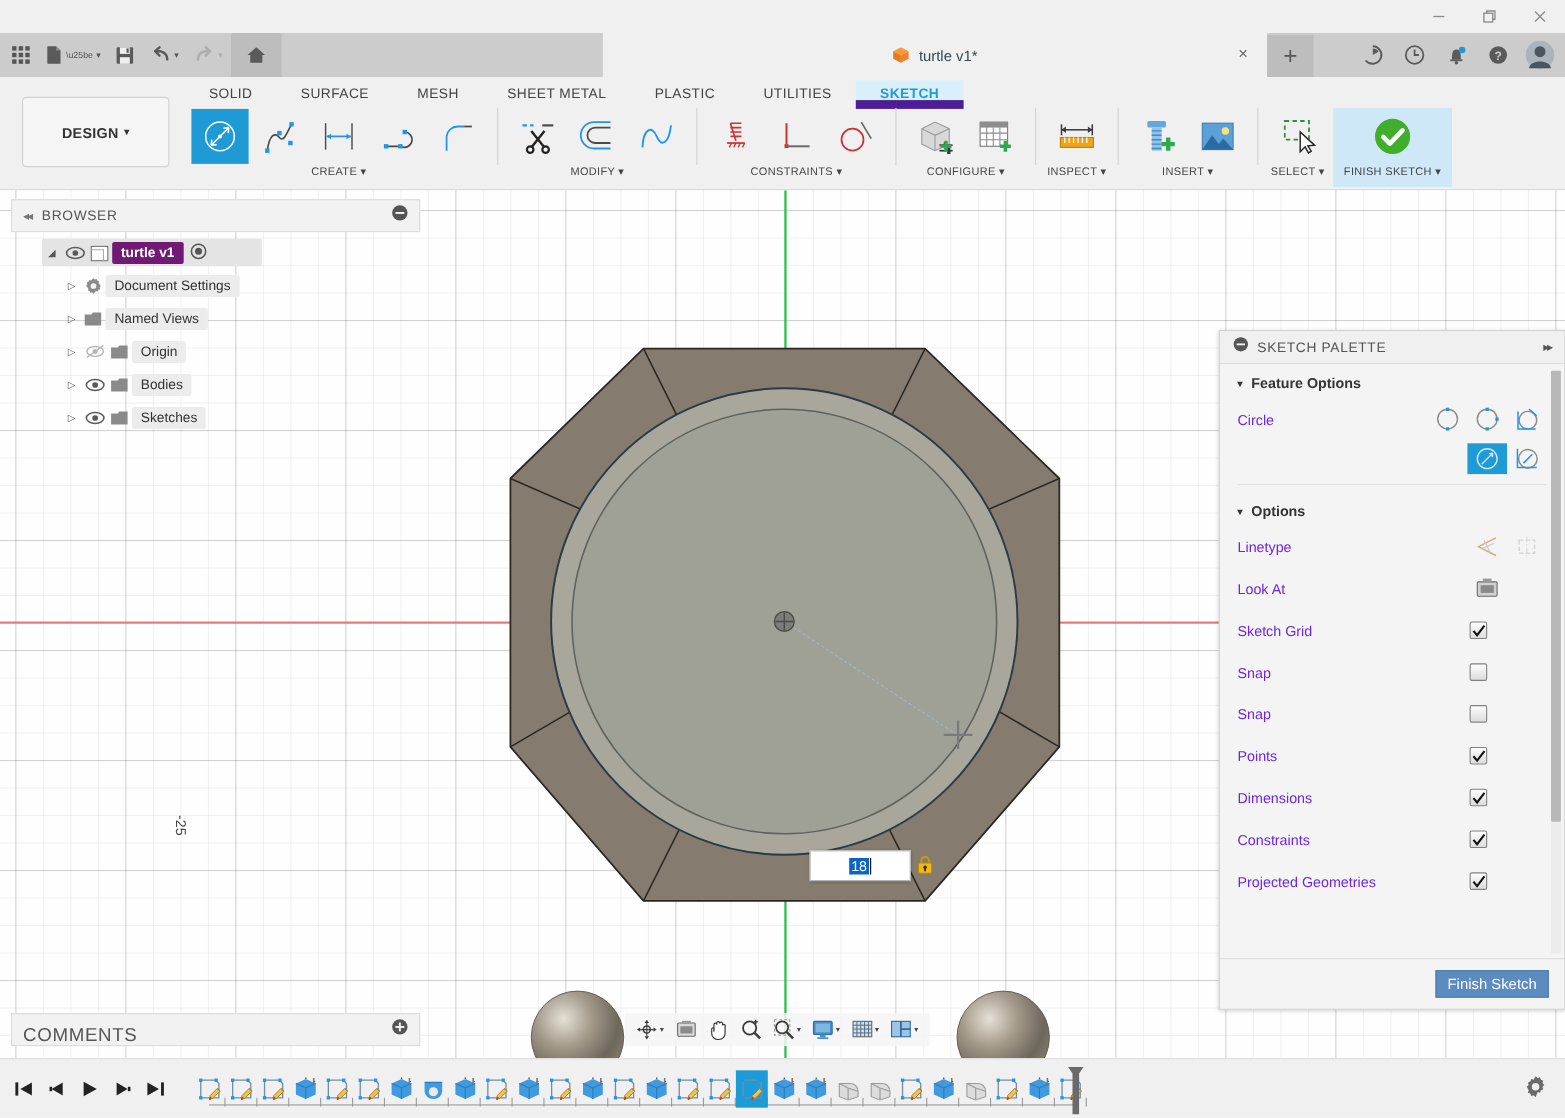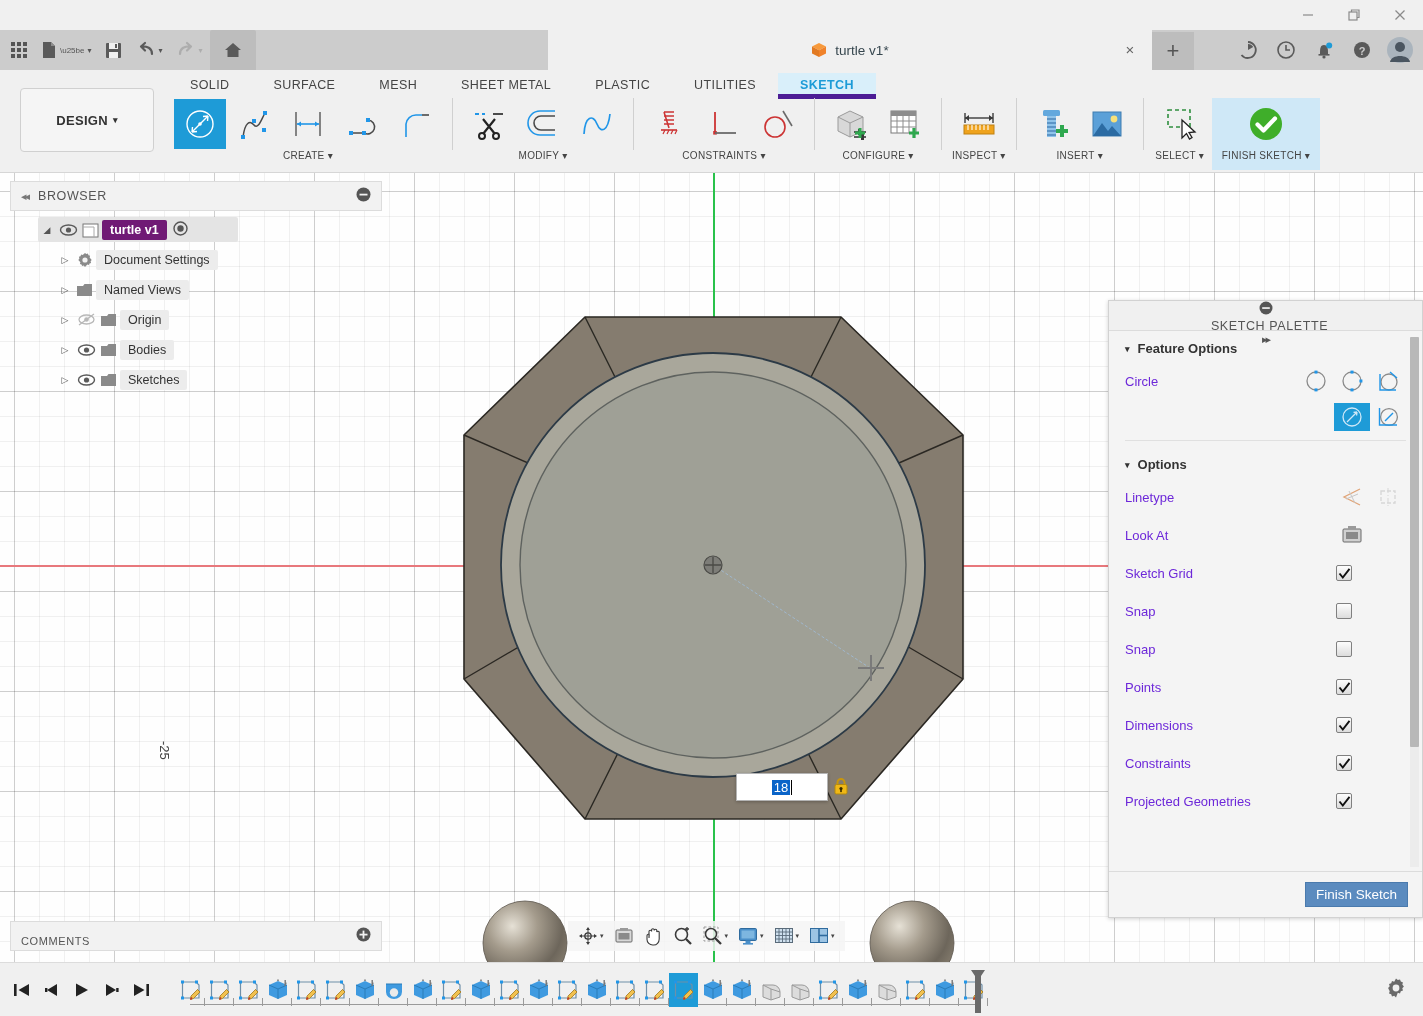--- a/index.html
+++ b/index.html
@@ -40,21 +40,21 @@
   .tr-ic { width:34px; height:34px; display:flex; align-items:center; justify-content:center; position:relative;}
 
   
   .ribbon { position:absolute; left:0; top:70px; width:1423px; height:103px; background:#f0f0f0;
             border-bottom:1px solid #d6d6d6; }
   .designbox { position:absolute; left:20px; top:18px; width:134px; height:64px; background:#f5f5f5;
                border:1px solid #d0d0d0; border-radius:4px; display:flex; align-items:center;
                justify-content:center; font-size:13px; font-weight:bold; color:#333; letter-spacing:.3px;}
   .tabs { position:absolute; left:168px; top:3px; height:26px; display:flex; }
   .tab { font-size:12.5px; color:#444; padding:5px 22px; letter-spacing:.4px; cursor:pointer; }
-  .tab.active { color:#1d9bd7; font-weight:bold; background:#d9effa; border-bottom:5px solid #4c1d95; }
+  .tab.active { color:#1d9bd7; font-weight:bold; background:#d9effa; border-bottom:8px solid #4c1d95; }
 
   .ribgroups { position:absolute; left:168px; top:28px; height:72px; display:flex; align-items:flex-start; }
   .rg { display:flex; flex-direction:column; align-items:center; position:relative; padding:0 6px; }
   .rg-icons { display:flex; align-items:center; height:52px; gap:2px; }
   .rgi { width:52px; height:50px; display:flex; align-items:center; justify-content:center; cursor:pointer; }
   .rgi.sel { background:#1e9bd7; }
   .rg-label { font-size:10px; color:#444; letter-spacing:.3px; white-space:nowrap; }
   .sep { width:1px; height:52px; background:#d0d0d0; align-self:flex-start; margin:0 4px; }
   .rg.finish { background:#cfe8f7; padding:0 10px; height:72px; justify-content:flex-start; }
 
@@ -83,21 +83,21 @@
   .arr { width:18px; text-align:center; color:#555; font-size:9px; }
   .eye { width:24px; display:flex; align-items:center; justify-content:center; }
   .folder { width:22px; display:flex; align-items:center; justify-content:center; }
   .blabel { background:#ececec; padding:3px 8px; border-radius:2px; }
   .brow.root .blabel { background:#701a75; color:#fff; font-weight:bold; }
   .brow.root { background:#e4e4e4; width:200px; border-radius:2px; }
 
   
   .comments { position:absolute; left:10px; top:748px; width:372px; height:30px; background:#f2f2f2;
               border:1px solid #dcdcdc; display:flex; align-items:center; padding:0 10px; }
-  .comments .ctitle { font-size:11px; color:#555; letter-spacing:.6px; flex:1;margin-top:10px; }
+  .comments .ctitle { font-size:17px; color:#555; letter-spacing:.6px; flex:1;margin-top:10px; }
 
   
   .viewcube { position:absolute; left:1337px; top:212px; width:52px; height:52px;
               border:1px solid #9a9a9a; background:rgba(150,150,150,.12);
               display:flex; align-items:center; justify-content:center; }
   .viewcube span { font-size:11px; color:#6d6d6d; transform:rotate(180deg); letter-spacing:1px; }
   .vc-z { position:absolute; left:1375px; top:196px; font-size:12px; color:#5555dd; font-weight:bold;}
   .vc-x { position:absolute; left:1318px; top:250px; font-size:12px; color:#e06666; font-weight:bold;}
   .vc-y { position:absolute; left:1382px; top:258px; font-size:12px; color:#3cb44b; font-weight:bold;}
 
@@ -115,21 +115,21 @@
   
   .navbar { position:absolute; left:568px; top:748px; height:30px; background:rgba(245,245,245,.85);
             display:flex; align-items:center; padding:0 6px; gap:2px; }
   .nvb { height:26px; display:flex; align-items:center; justify-content:center; padding:0 4px; cursor:pointer;}
   .nvcaret { font-size:7px; color:#444; margin-left:2px; }
 
   
   .palette { position:absolute; left:1108px; top:300px; width:315px; height:618px;
              background:#f4f4f4; border:1px solid #d2d2d2; box-shadow:0 1px 4px rgba(0,0,0,.18); }
   .phead { height:30px; background:#f0f0f0; border-bottom:1px solid #dcdcdc; display:flex;
-           align-items:center; padding:0 12px;flex-direction:column; }
+           align-items:center; padding:0 12px; }
   .phead .ptitle { font-size:12.5px; color:#555; letter-spacing:.6px; flex:1; margin-left:8px; }
   .pbody { position:absolute; left:0; top:30px; right:0; bottom:46px; overflow:hidden; }
   .sect-h { display:flex; align-items:center; padding:10px 16px 6px 16px; font-size:13px;
             font-weight:bold; color:#333; }
   .sect-h .tri { font-size:9px; margin-right:8px; color:#333; }
   .prow { display:flex; align-items:center; height:38px; padding:0 16px; }
   .prow .plab { flex:1; font-size:13px; color:#6d28d9; }
   .opt-ic { width:36px; display:flex; align-items:center; justify-content:center; cursor:pointer; }
   .opt-ic.sel { background:#1e9bd7; height:28px; }
   .cbox { width:16px; height:16px; border:1px solid #808080; border-radius:2px;

